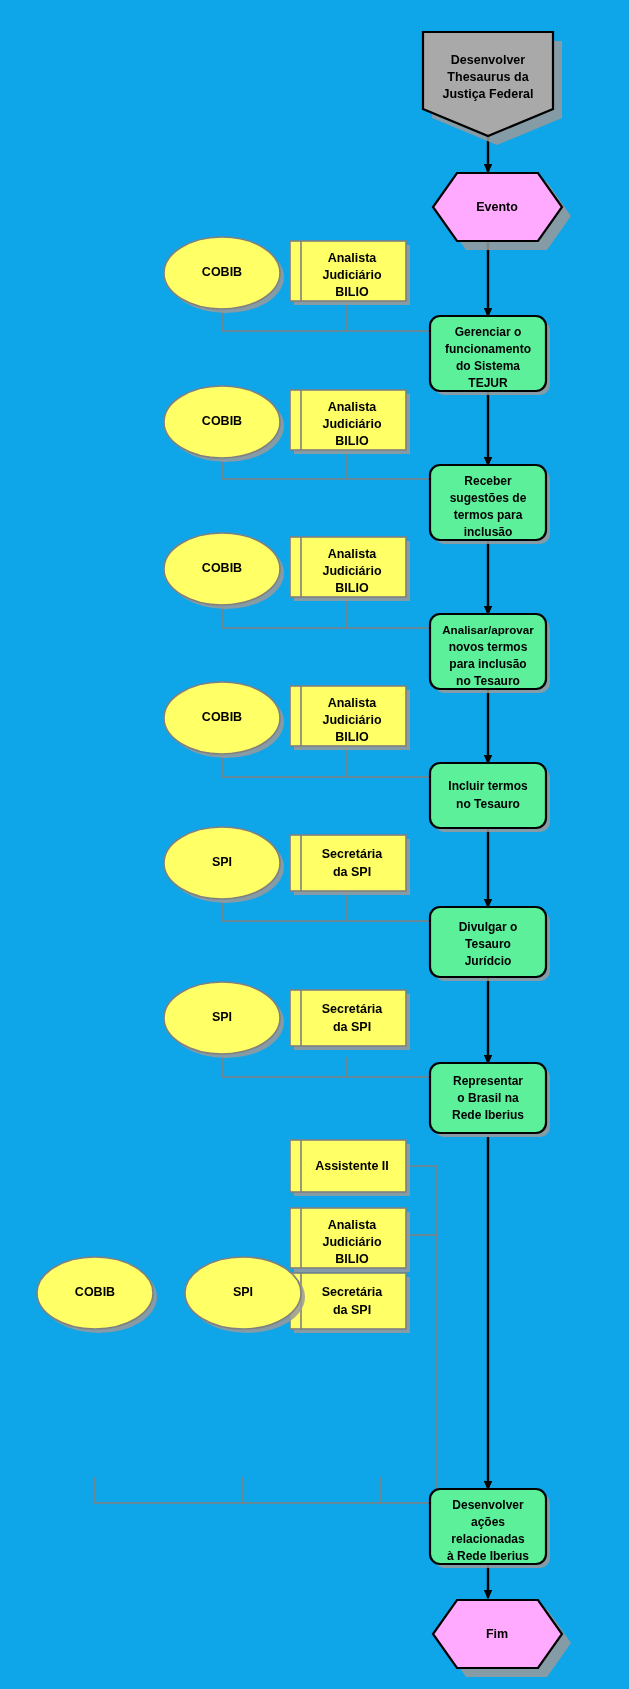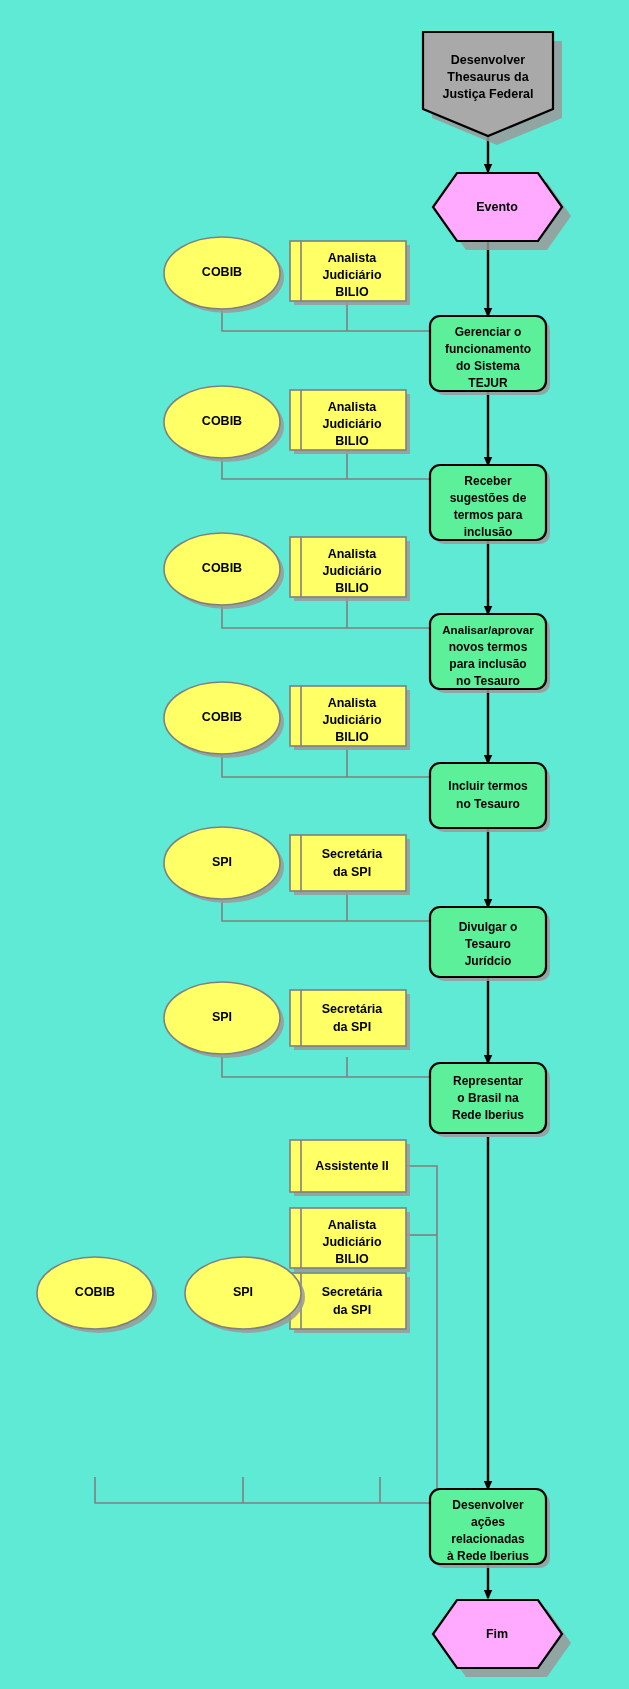--- a/index.html
+++ b/index.html
@@ -10,21 +10,21 @@
   body {
     width: 629px;
     height: 1689px;
     font-family: "Liberation Sans", sans-serif;
     overflow: hidden;
   }
   #canvas {
     position: relative;
     width: 629px;
     height: 1689px;
-    background: #5eead4;
+    background: #0ea5e9;
   }
   svg#diagram {
     position: absolute;
     top: 0;
     left: 0;
     width: 629px;
     height: 1689px;
     display: block;
   }
   .node-text {

